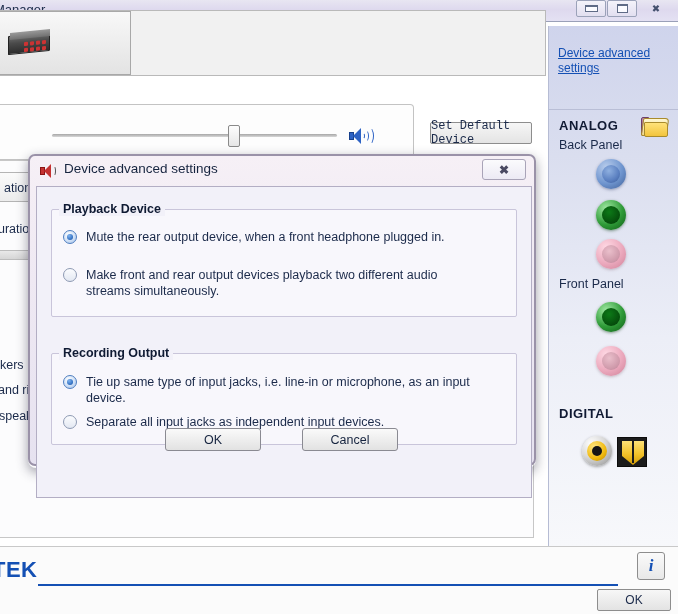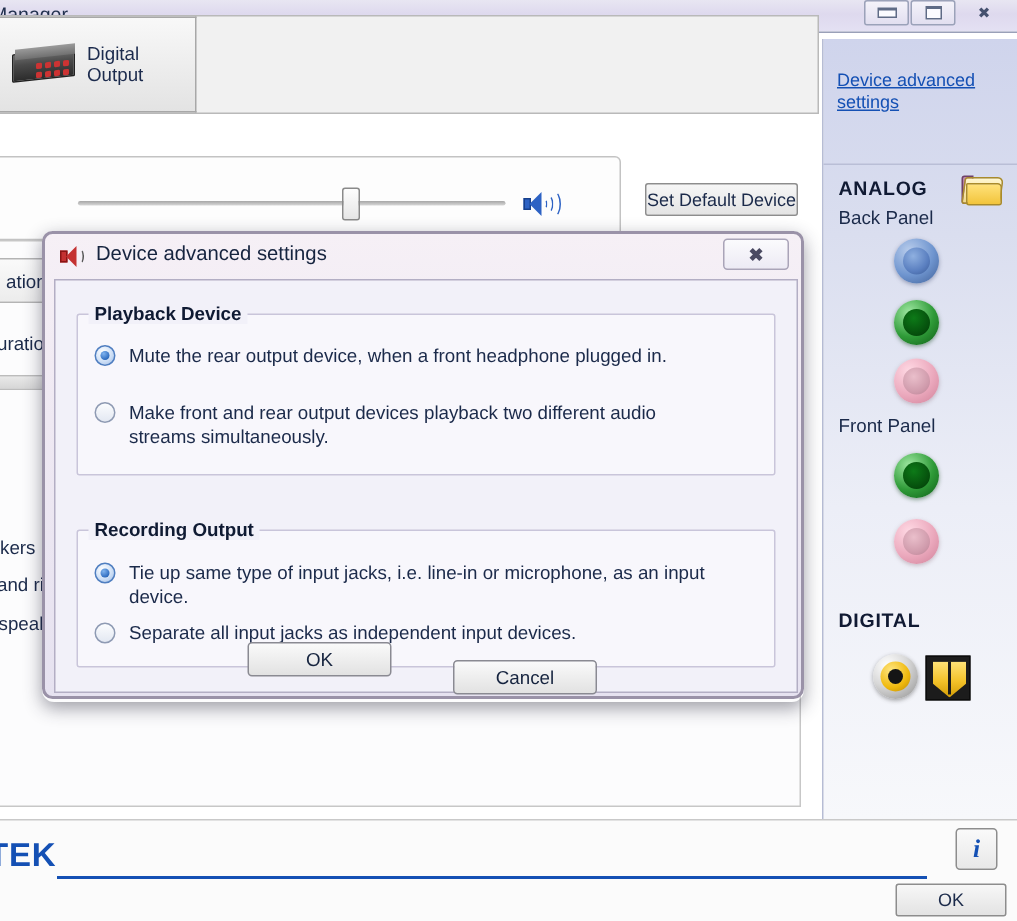--- a/index.html
+++ b/index.html
@@ -113,21 +113,21 @@
   }
   .spk .w1 { left: 12px; top: 5px; width: 4px; height: 6px; }
   .spk .w2 { left: 13px; top: 2px; width: 7px; height: 12px; }
   .spk .w3 { left: 15px; top: -1px; width: 10px; height: 18px; }
 
   .setdefault-btn {
     position: absolute; left: 430px; top: 122px; width: 102px; height: 22px;
     background: linear-gradient(to bottom, #f6f6f6, #e4e4e4);
     border: 1px solid #8d8d8d; border-radius: 2px;
     font-size: 12px; color: #1b2a4a;
-    display: flex; align-items: center; justify-content: center;
+    display: flex; align-items: center; justify-content: center; font-family: Liberation Mono, monospace;
   }
 
   
   .content-card {
     position: absolute; left: -6px; top: 160px; width: 540px; height: 378px;
     background: #fcfcfd; border: 1px solid #c7c7c7; border-left: none;
   }
   .behind-text { position: absolute; color: #1b2a4a; font-size: 12.5px; white-space: nowrap; }
 
   .left-tab-a {
@@ -281,21 +281,21 @@
     position: absolute; left: 34px; top: 5px; font-size: 13.5px; color: #16243f;
   }
   .dlg-close {
     position: absolute; right: 8px; top: 3px; width: 44px; height: 21px;
     background: linear-gradient(to bottom,#fbfbfd,#eceaf4);
     border: 1px solid #a9a4b8; border-radius: 3px;
     display: flex; align-items: center; justify-content: center;
     color: #4a4a62; font-size: 12px; font-weight: bold;
   }
   .dlg-body {
-    position: absolute; left: 6px; top: 30px; width: 496px; height: 276px;
+    position: absolute; left: 6px; top: 30px; width: 496px; height: 312px;
     background: #f2f1f9;
     border: 1px solid #b3aec4;
   }
   .group {
     position: absolute; background: rgba(255,255,255,.45);
     border: 1px solid #c9c5da; border-radius: 2px;
   }
   .group-title {
     position: absolute; font-size: 12.5px; font-weight: bold; color: #0f1a33;
     background: #f2f1f9; padding: 0 4px;
@@ -352,21 +352,20 @@
             <i></i>
             <i></i>
             <i></i>
             <i></i>
             <i></i>
             <i></i>
             <i></i>
             <i></i>
           </div>
       </div>
-      <div class="dev-tab-label">Digital Output</div>
     </div>
   </div>
 
   <div class="vol-panel">
     <div class="slider-track"></div>
     <div class="slider-thumb"></div>
     <div class="spk-btn">
       <div class="spk">
         <span class="cone"></span>
           <span class="flare"></span>
@@ -484,16 +483,16 @@
         <span class="radio-label">Tie up same type of input jacks, i.e. line-in or microphone, as an input device.</span>
       </div>
 
       <div class="radio-row" style="left:26px; top:227px; width:440px;">
         <span class="radio"></span>
         <span class="radio-label">Separate all input jacks as independent input devices.</span>
       </div>
     </div>
 
     <div class="dlg-btn" style="left:135px; top:272px;">OK</div>
-    <div class="dlg-btn" style="left:272px; top:284px;">Cancel</div>
+    <div class="dlg-btn" style="left:272px; top:272px;">Cancel</div>
   </div>
 
 </div>
 
 </body></html>

